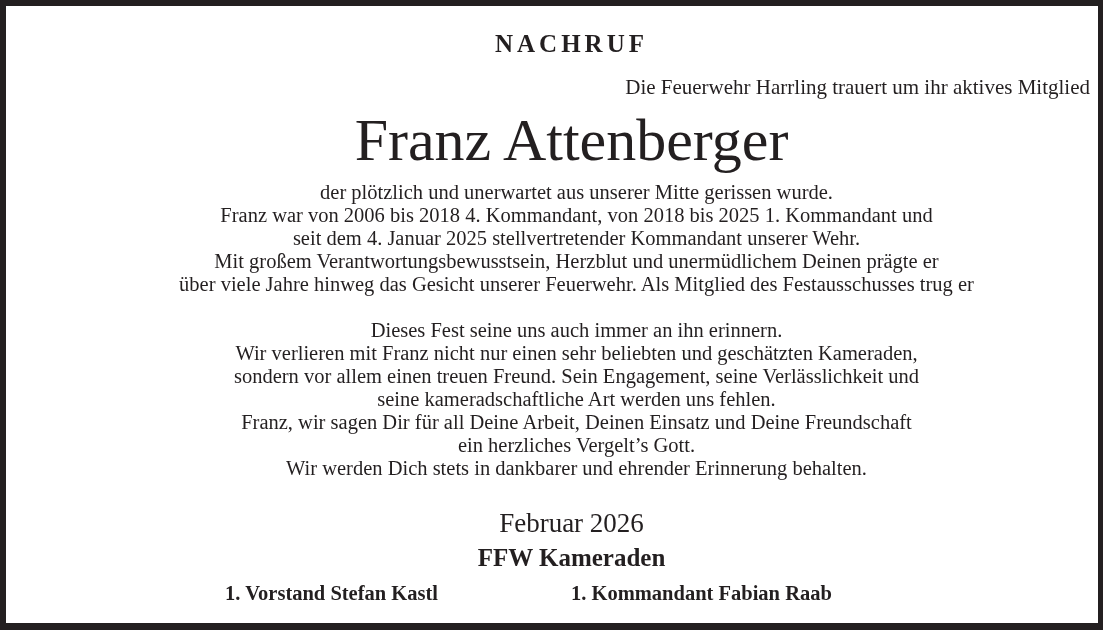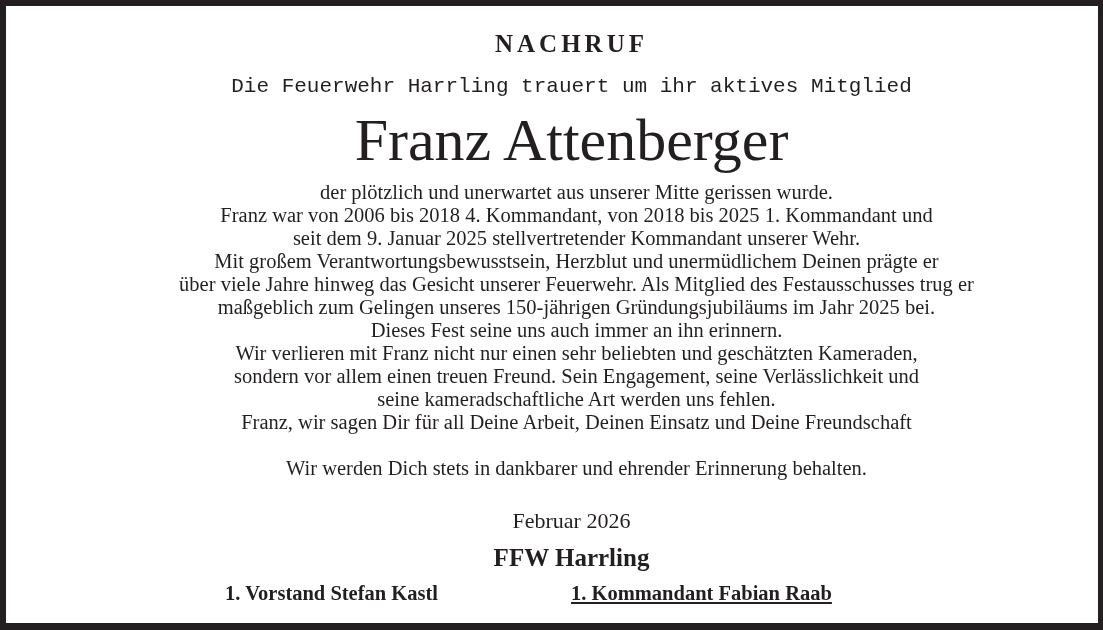--- a/index.html
+++ b/index.html
@@ -40,85 +40,86 @@
   }
   .heading {
     top: 24px;
     font-family: "Liberation Serif", serif;
     font-weight: bold;
     font-size: 25px;
     letter-spacing: 4px;
   }
   .intro {
     top: 69px;
-    font-family: Liberation Mono, monospace;
+    font-family: Liberation Serif, serif;
     font-size: 21px;
+    text-align: right;
   }
   .name {
     top: 100px;
     font-family: "Liberation Serif", serif;
     font-weight: normal;
     font-size: 60px;
     letter-spacing: 0px;
   }
   .body-text {
     font-family: "Liberation Serif", serif;
     font-size: 20.5px;
     line-height: 23px;
     margin-left: 10px;
   }
   .date {
     top: 502px;
     font-family: "Liberation Serif", serif;
-    font-size: 22px;
+    font-size: 27px;
   }
   .org {
     top: 538px;
     font-family: "Liberation Serif", serif;
     font-weight: bold;
     font-size: 25px;
   }
   .signers {
     position: absolute;
     top: 576px;
     left: 0; right: 0;
     font-family: "Liberation Serif", serif;
     font-weight: bold;
     font-size: 20.5px;
     white-space: nowrap;
   }
   .signer {
     position: absolute;
   }
   .signer.left { left: 219px; }
-  .signer.right { left: 565px; text-decoration: underline; }
+  .signer.right { left: 565px; }
 </style>
 </head>
 <body>
 
 <div class="frame">
   <div class="content">
     <div class="line heading">NACHRUF</div>
     <div class="line intro">Die Feuerwehr Harrling trauert um ihr aktives Mitglied</div>
     <div class="line name">Franz Attenberger</div>
 
     <div class="line body-text" style="top:175px">der plötzlich und unerwartet aus unserer Mitte gerissen wurde.</div>
     <div class="line body-text" style="top:198px">Franz war von 2006 bis 2018 4. Kommandant, von 2018 bis 2025 1. Kommandant und</div>
-    <div class="line body-text" style="top:221px">seit dem 9. Januar 2025 stellvertretender Kommandant unserer Wehr.</div>
+    <div class="line body-text" style="top:221px">seit dem 4. Januar 2025 stellvertretender Kommandant unserer Wehr.</div>
     <div class="line body-text" style="top:244px">Mit großem Verantwortungsbewusstsein, Herzblut und unermüdlichem Deinen prägte er</div>
     <div class="line body-text" style="top:267px">über viele Jahre hinweg das Gesicht unserer Feuerwehr. Als Mitglied des Festausschusses trug er</div>
-    <div class="line body-text" style="top:290px">maßgeblich zum Gelingen unseres 150-jährigen Gründungsjubiläums im Jahr 2025 bei.</div>
     <div class="line body-text" style="top:313px">Dieses Fest seine uns auch immer an ihn erinnern.</div>
     <div class="line body-text" style="top:359px">sondern vor allem einen treuen Freund. Sein Engagement, seine Verlässlichkeit und</div>
     <div class="line body-text" style="top:336px">Wir verlieren mit Franz nicht nur einen sehr beliebten und geschätzten Kameraden,</div>
     <div class="line body-text" style="top:405px">Franz, wir sagen Dir für all Deine Arbeit, Deinen Einsatz und Deine Freundschaft</div>
     <div class="line body-text" style="top:382px">seine kameradschaftliche Art werden uns fehlen.</div>
+    <div class="line body-text" style="top:428px">ein herzliches Vergelt’s Gott.</div>
     <div class="line body-text" style="top:451px">Wir werden Dich stets in dankbarer und ehrender Erinnerung behalten.</div>
 
     <div class="line date">Februar 2026</div>
-    <div class="line org">FFW Harrling</div>
+    <div class="line org">FFW Kameraden</div>
 
     <div class="signers">
       <span class="signer left">1. Vorstand Stefan Kastl</span>
       <span class="signer right">1. Kommandant Fabian Raab</span>
     </div>
   </div>
 </div>
 
 </body></html>

